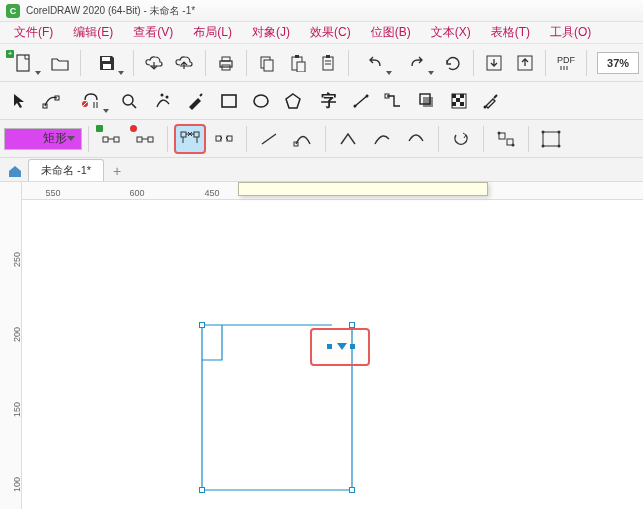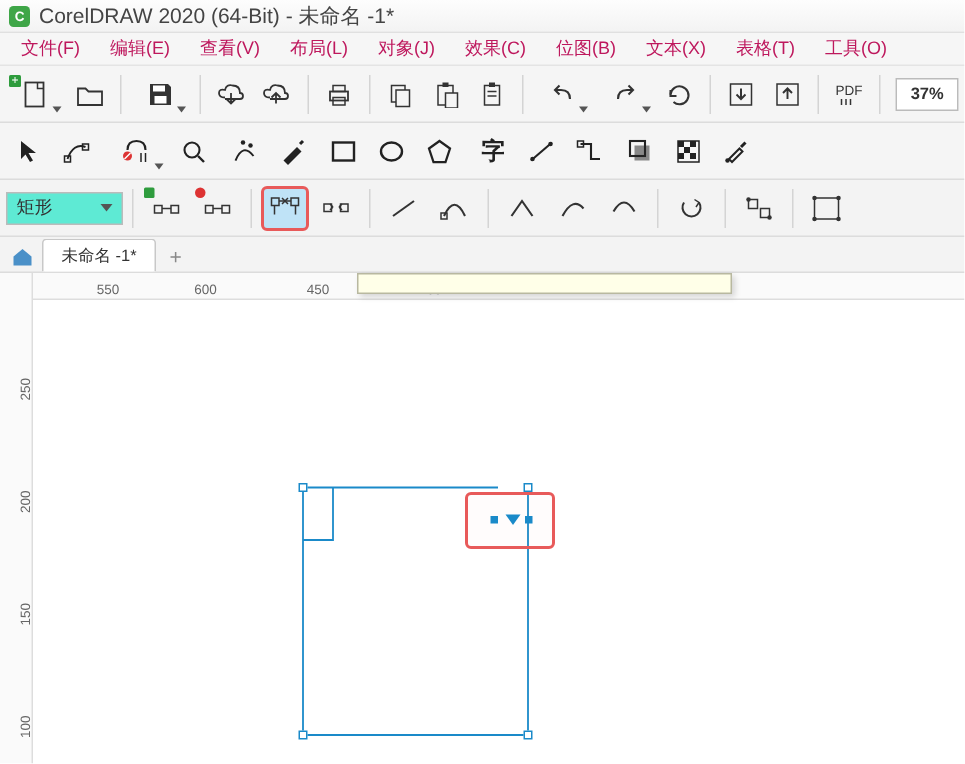--- a/index.html
+++ b/index.html
@@ -1,33 +1,33 @@
 <!DOCTYPE html>
 <html><head>
 <meta charset="utf-8">
 <style>
 * { margin:0; padding:0; box-sizing:border-box; font-family:"Microsoft YaHei","Segoe UI",sans-serif; }
 body { background:#fff; width:643px; height:509px; overflow:hidden; font-size:12px; color:#333; }
 .titlebar { height:22px; background:linear-gradient(#fdfdfd,#f3f3f3); display:flex; align-items:center; padding:0 6px; border-bottom:1px solid #e0e0e0; }
 .titlebar .logo { width:14px; height:14px; border-radius:3px; background:#3fa648; margin-right:6px; display:flex; align-items:center; justify-content:center; color:#fff; font-size:9px; font-weight:bold; }
-.titlebar .title { font-size:14px; color:#444; }
+.titlebar .title { font-size:10px; color:#444; }
 .menubar { height:22px; background:#f6f6f6; display:flex; align-items:center; padding:0 4px; border-bottom:1px solid #e4e4e4; }
 .menubar .menu-item { padding:2px 10px; font-size:12px; color:#be185d; cursor:default; }
 .toolbar { height:38px; background:#f5f5f5; border-bottom:1px solid #dcdcdc; display:flex; align-items:center; padding:0 4px; gap:2px; }
 .toolbar .sep { width:1px; height:26px; background:#d4d4d4; margin:0 4px; }
 .tbtn { width:30px; height:30px; display:flex; align-items:center; justify-content:center; border-radius:2px; cursor:default; position:relative; }
 .tbtn svg { display:block; }
 .tbtn .corner-plus { position:absolute; top:2px; left:2px; width:8px; height:8px; background:#2e9c3d; color:#fff; font-size:8px; line-height:8px; text-align:center; border-radius:1px; }
 .tbtn .dd { position:absolute; bottom:3px; right:3px; width:0; height:0; border-left:3px solid transparent; border-right:3px solid transparent; border-top:4px solid #555; }
 .tbtn.wide { width:42px; }
 .pdf { width:30px; height:30px; display:flex; flex-direction:column; align-items:center; justify-content:center; font-size:9px; line-height:10px; color:#333; }
 .zoom-box { width:44px; height:22px; border:1px solid #bbb; background:#fff; display:flex; align-items:center; justify-content:center; font-size:11px; margin-left:4px;font-weight:bold; }
 .toolrow2 { height:38px; background:#f5f5f5; border-bottom:1px solid #dcdcdc; display:flex; align-items:center; padding:0 4px; gap:2px; }
 .proprow { height:38px; background:#f3f3f3; border-bottom:1px solid #dcdcdc; display:flex; align-items:center; padding:0 4px; gap:2px; }
-.combo { height:22px; border:1px solid #bbb; background:#5eead4; display:flex; align-items:center; padding:0 6px; font-size:12px; width:78px; justify-content:space-between; }
+.combo { height:22px; border:1px solid #bbb; background:#d946ef; display:flex; align-items:center; padding:0 6px; font-size:12px; width:78px; justify-content:flex-end; }
 .combo .dd2 { width:0; height:0; border-left:4px solid transparent; border-right:4px solid transparent; border-top:5px solid #555; }
 .pbtn { width:32px; height:30px; display:flex; align-items:center; justify-content:center; border-radius:2px; cursor:default; position:relative; }
 .pbtn.sel { background:#bfe3f7; border:2px solid #e85a5a; border-radius:4px; }
 .pbtn .cp-g { position:absolute; top:1px; left:1px; width:7px; height:7px; background:#2e9c3d; border-radius:1px;}
 .pbtn .cp-r { position:absolute; top:1px; left:1px; width:7px; height:7px; background:#d33; border-radius:3.5px;}
 .psep { width:1px; height:26px; background:#d4d4d4; margin:0 4px; }
 .tabstrip { height:24px; background:#f3f3f3; border-bottom:1px solid #dcdcdc; display:flex; align-items:flex-end; padding:0 4px; }
 .home-icon { width:22px; height:20px; display:flex; align-items:center; justify-content:center; }
 .doc-tab { height:22px; background:#fff; border:1px solid #c8c8c8; border-bottom:none; border-radius:3px 3px 0 0; padding:0 12px; display:flex; align-items:center; font-size:11px; color:#333; margin-left:2px; }
 .add-tab { width:22px; height:20px; display:flex; align-items:center; justify-content:center; color:#888; font-size:14px; margin-left:2px; }
@@ -391,21 +391,21 @@
 </div>
 
 <div class="workspace">
   <div class="vruler">
     <div class="lbl" style="top:70px">250</div>
     <div class="lbl" style="top:145px">200</div>
     <div class="lbl" style="top:220px">150</div>
     <div class="lbl" style="top:295px">100</div>
   </div>
   <div class="hruler">
-    <div class="lbl" style="left:50px">550</div>
+    <div class="lbl" style="left:31px">550</div>
     <div class="lbl" style="left:115px">600</div>
     <div class="lbl" style="left:190px">450</div>
     <div class="lbl" style="left:265px">400</div>
   </div>
   <div class="canvas">
     <div class="shape-layer">
       <svg width="100%" height="100%" style="position:absolute;left:0;top:0">
 
         <path d="M 310 125 L 180 125 L 180 290 L 330 290 L 330 125" fill="none" stroke="#1a8ac9" stroke-width="1.2"></path>
         <path d="M 180 160 L 200 160 L 200 125" fill="none" stroke="#1a8ac9" stroke-width="1.2"></path>

